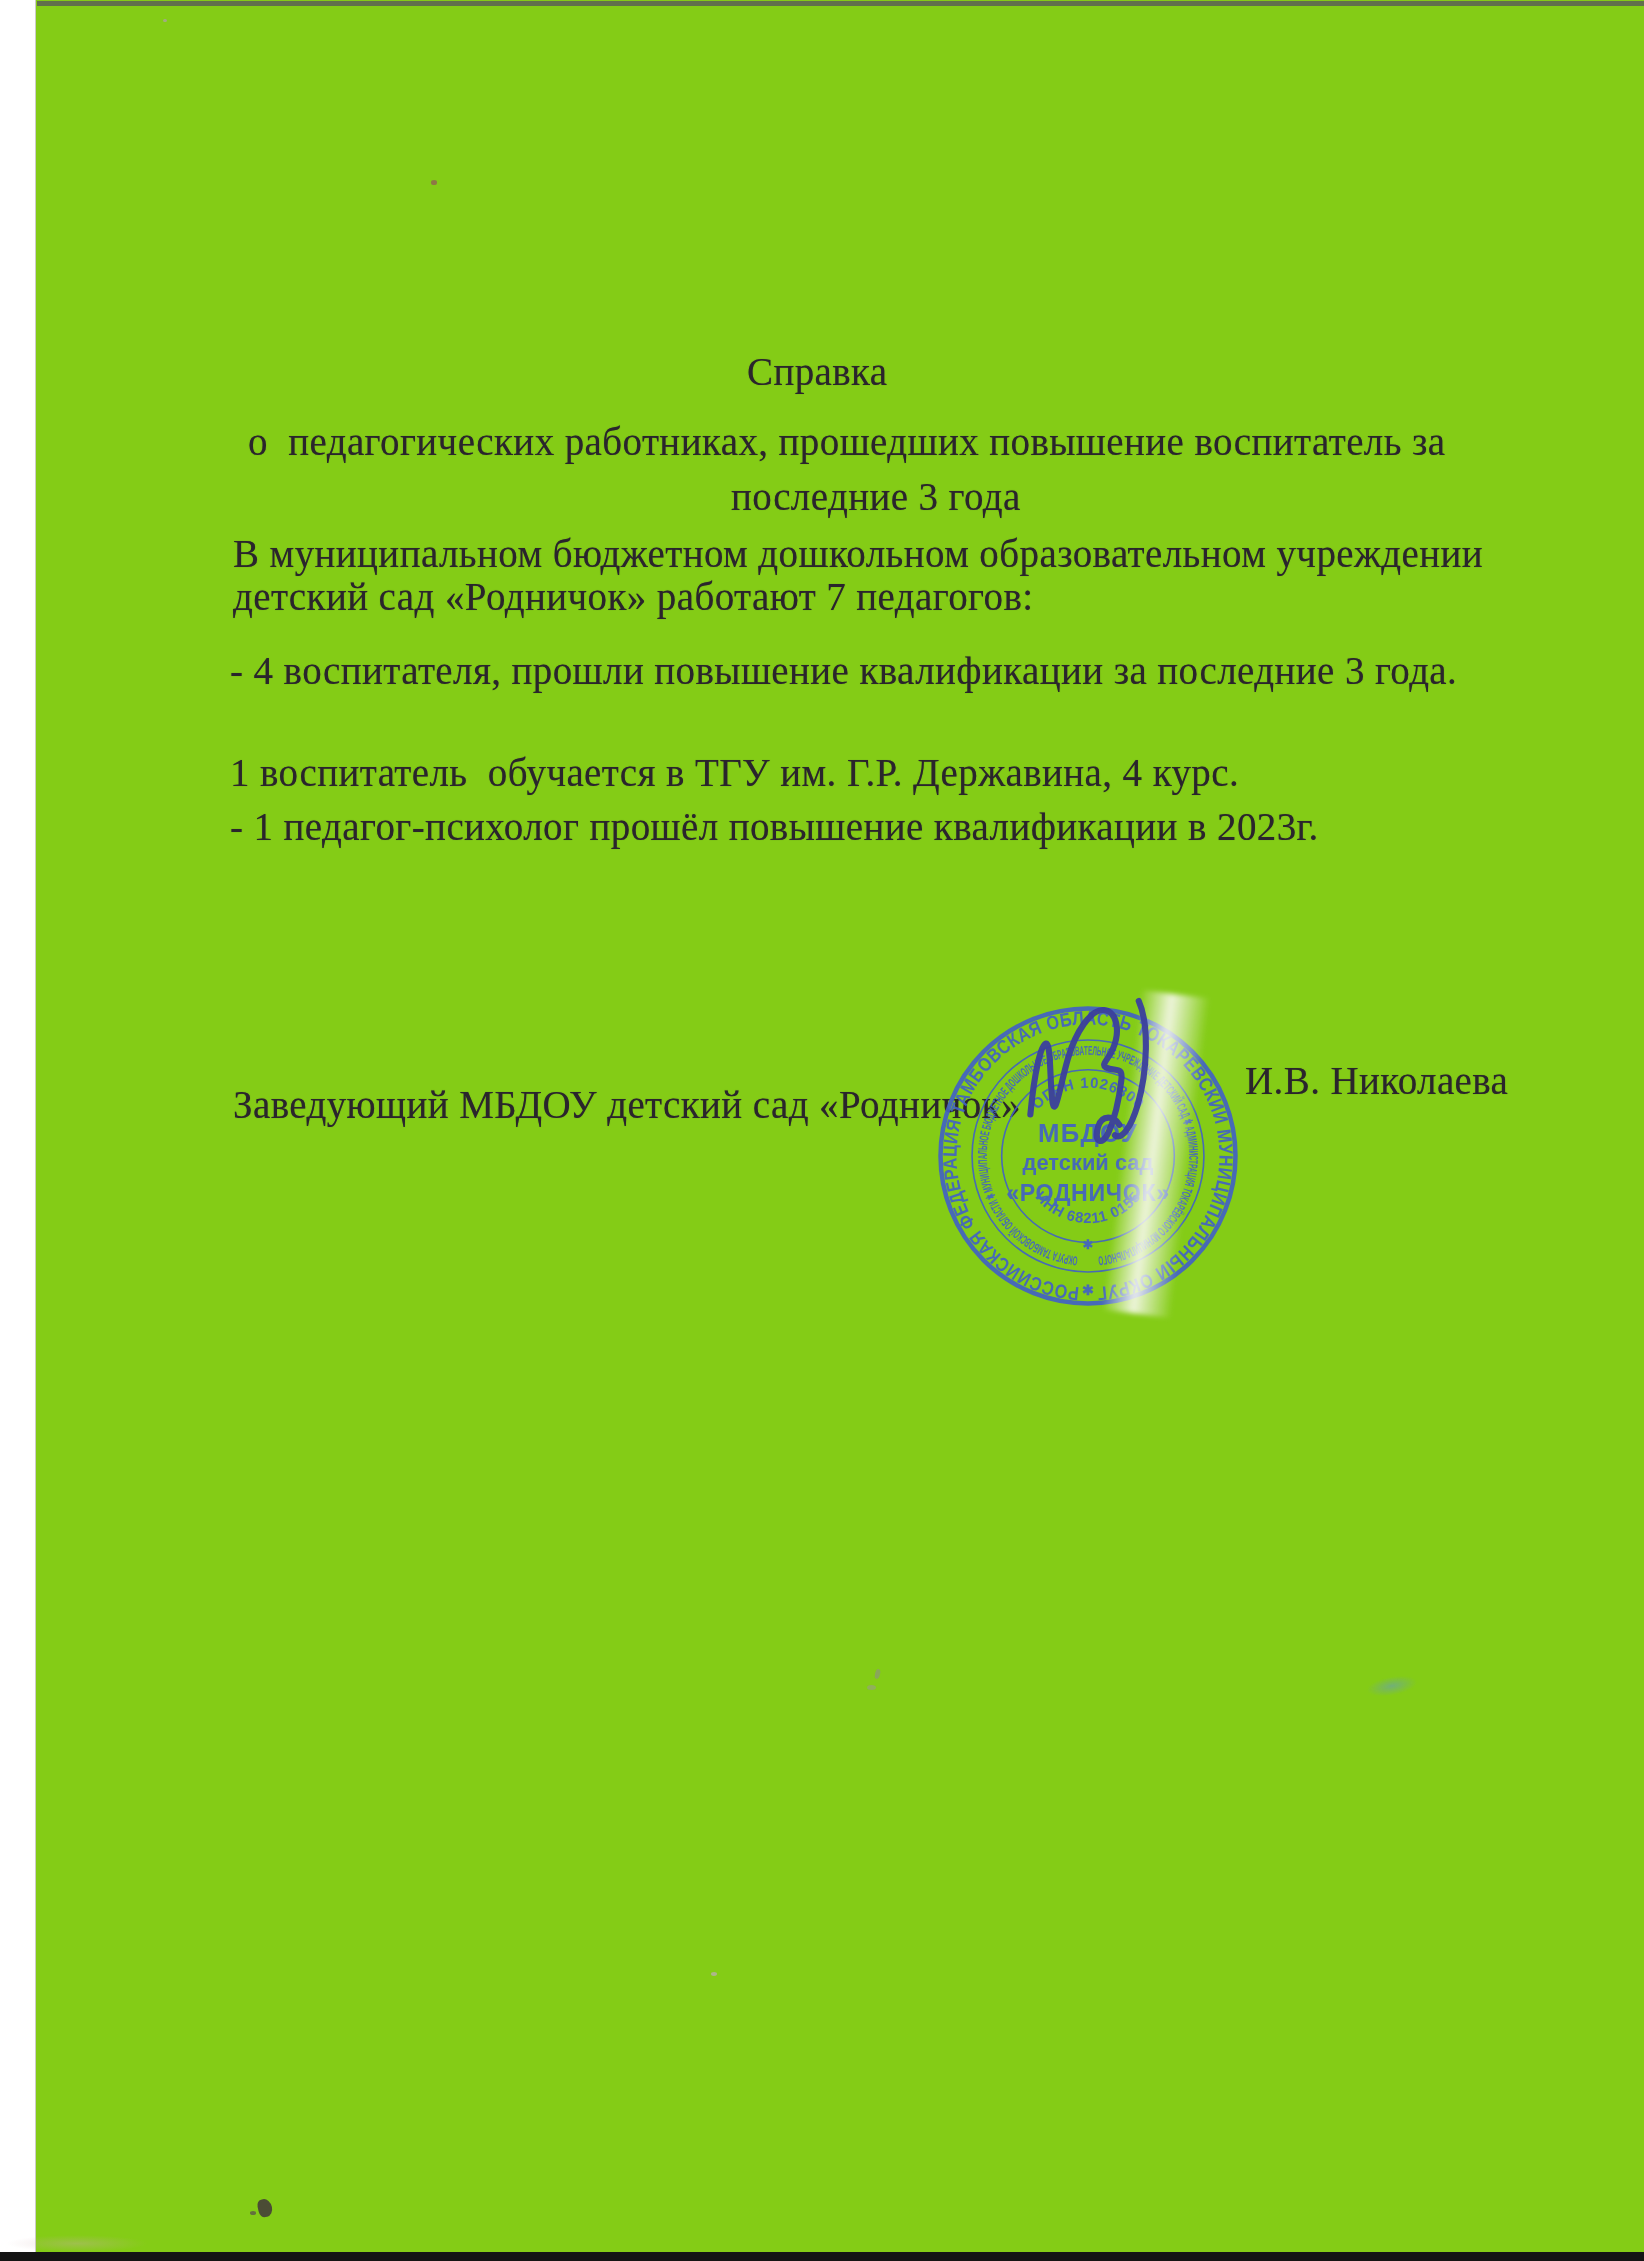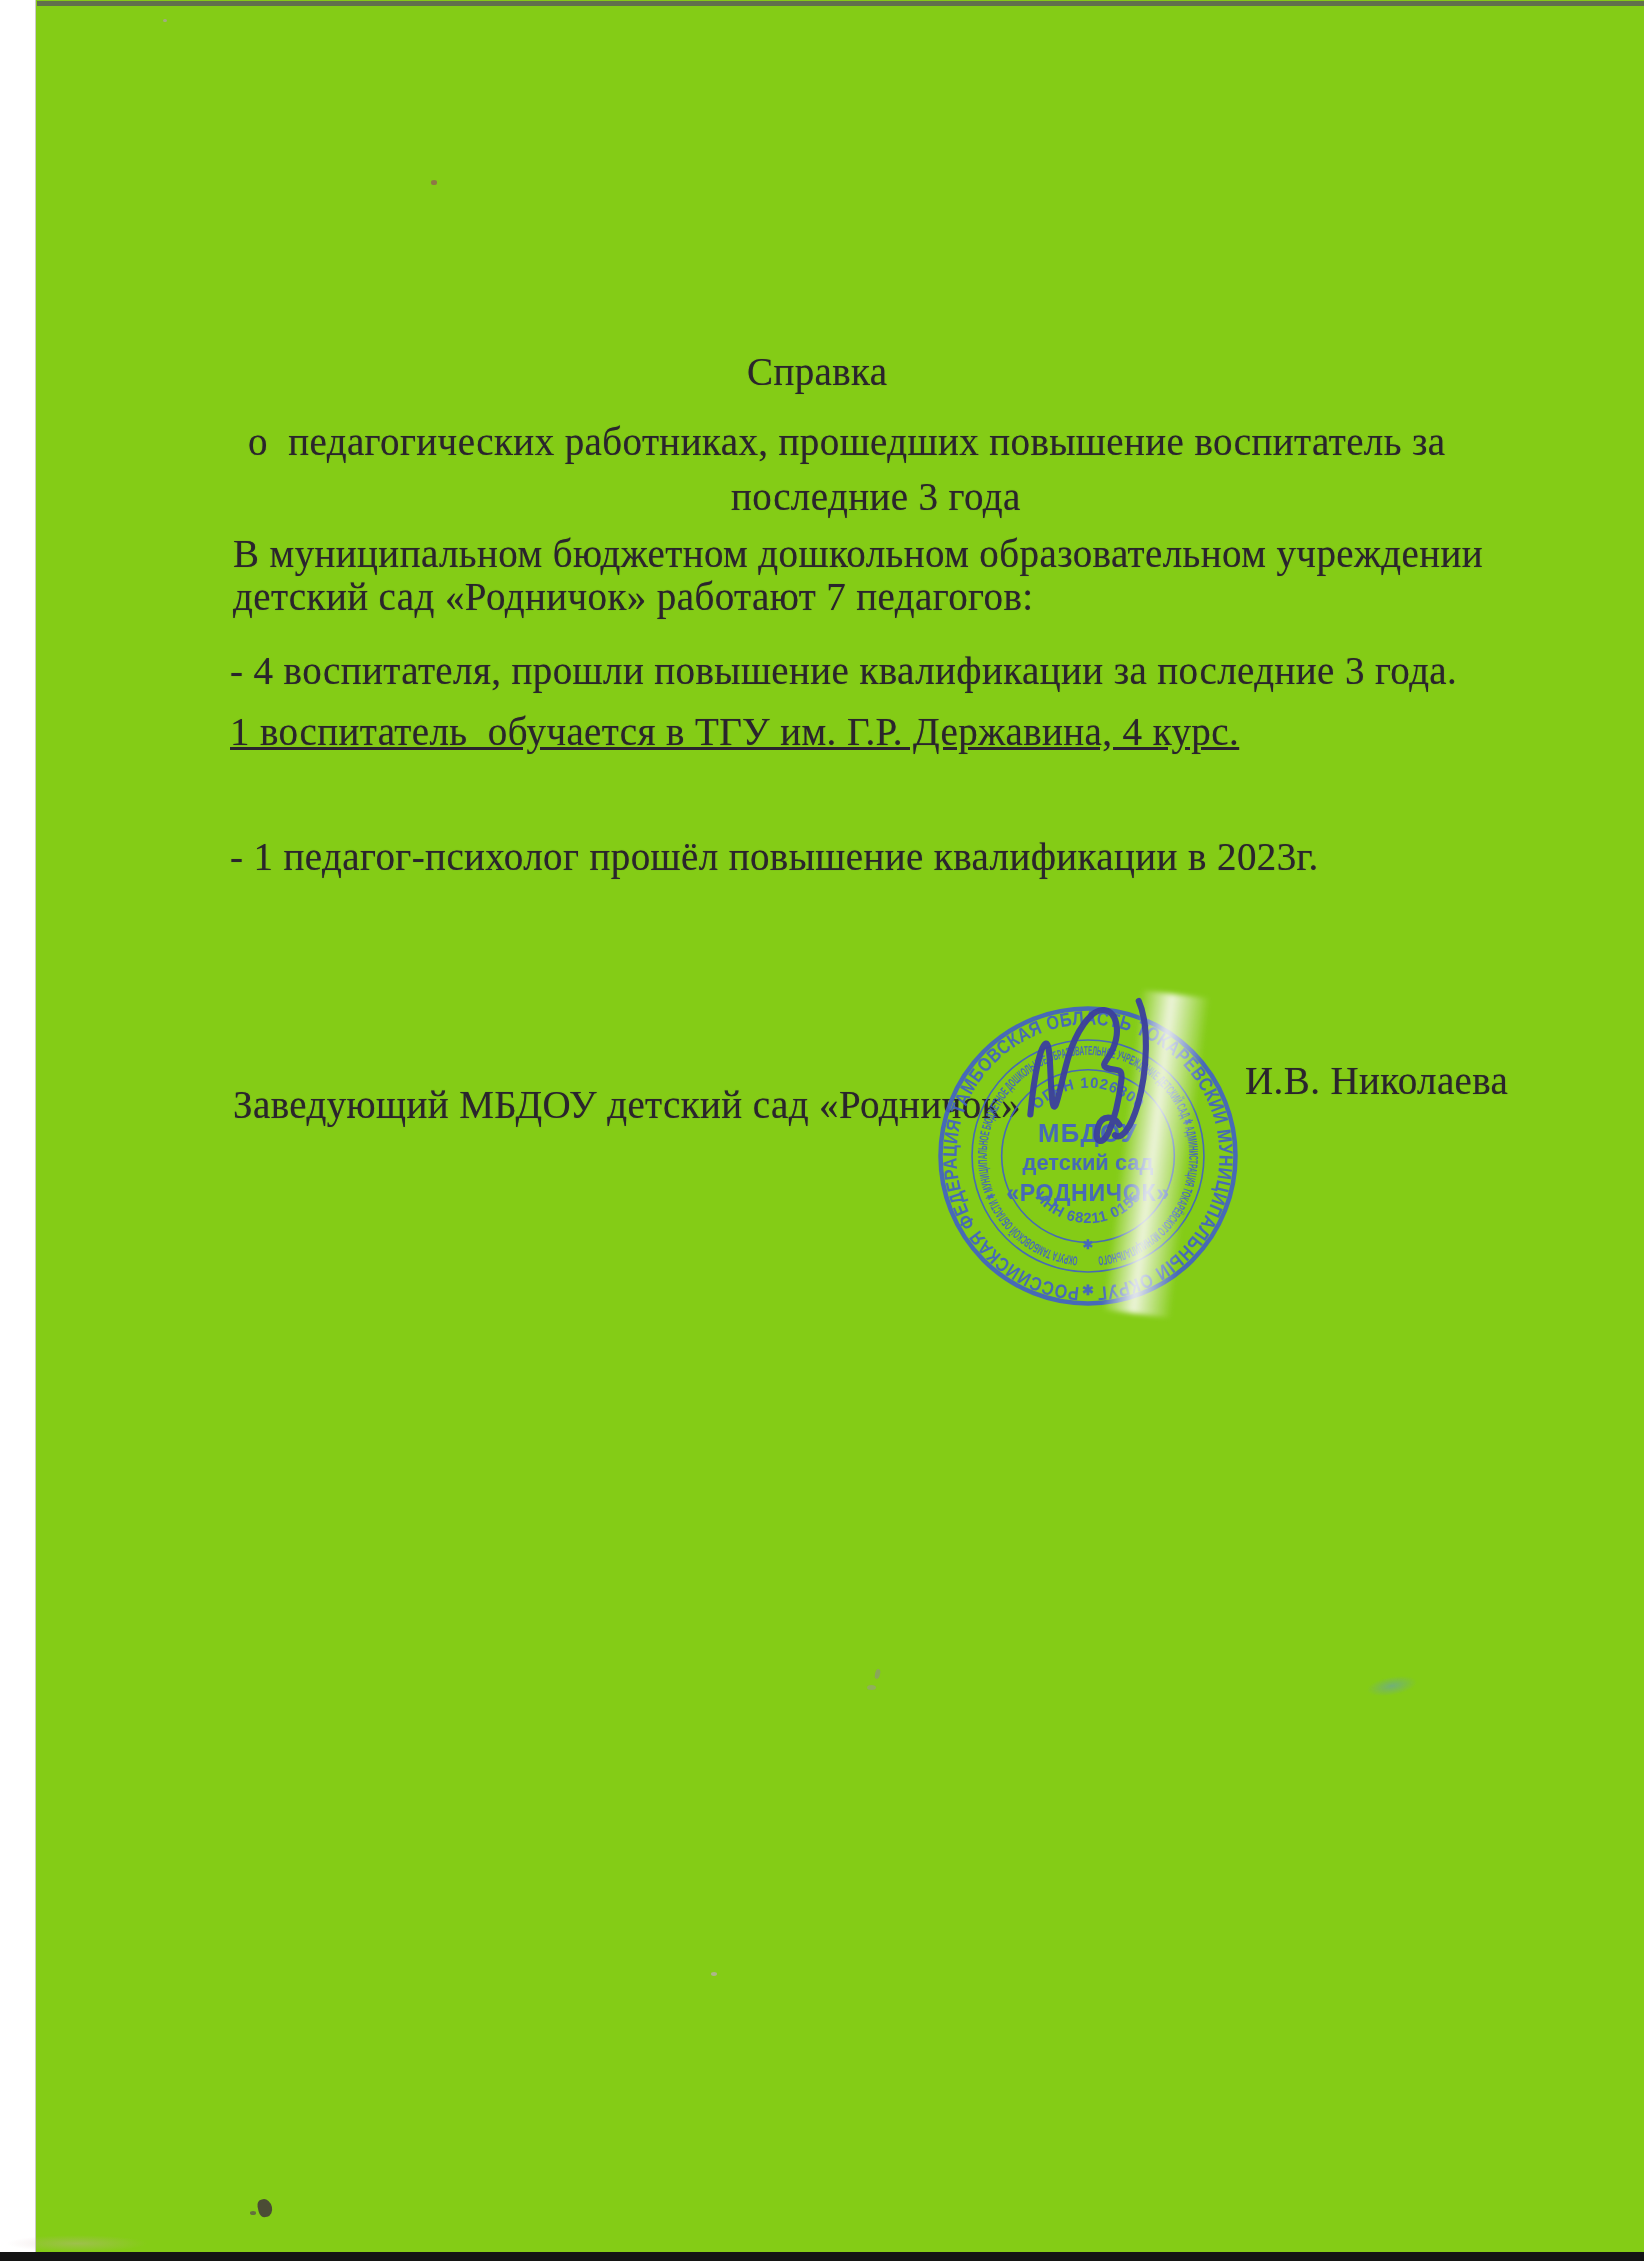--- a/index.html
+++ b/index.html
@@ -64,22 +64,22 @@
   <div class="spk spk-dark2"></div>
 
   <div class="t" style="left:747px;top:350px;">Справка</div>
 
   <div class="t" style="left:248px;top:420px;">о  педагогических работниках, прошедших повышение воспитатель за</div>
   <div class="t" style="left:731px;top:475px;text-align:right;">последние 3 года</div>
 
   <div class="t" style="left:233px;top:532px;width:1254px;">В муниципальном бюджетном дошкольном образовательном учреждении детский сад «Родничок» работают 7 педагогов:</div>
 
   <div class="t" style="left:230px;top:649px;">- 4 воспитателя, прошли повышение квалификации за последние 3 года.</div>
-  <div class="t" style="left:230px;top:710px;text-decoration:underline;">1 воспитатель  обучается в ТГУ им. Г.Р. Державина, 4 курс.</div>
-  <div class="t" style="left:230px;top:835px;">- 1 педагог-психолог прошёл повышение квалификации в 2023г.</div>
+  <div class="t" style="left:230px;top:751px;">1 воспитатель  обучается в ТГУ им. Г.Р. Державина, 4 курс.</div>
+  <div class="t" style="left:230px;top:805px;">- 1 педагог-психолог прошёл повышение квалификации в 2023г.</div>
 
   <div class="t" style="left:233px;top:1059px;margin-top:24px;">Заведующий МБДОУ детский сад «Родничок»</div>
   <div class="t" style="left:1245px;top:1059px;">И.В. Николаева</div>
 
   <svg class="stamp" viewBox="0 0 472 472">
     <defs>
       <path id="ring1" d="M236,440 A204,204 0 0 1 236,32 A204,204 0 0 1 236,440"></path>
       <path id="ring2" d="M236,393 A157,157 0 0 1 236,79 A157,157 0 0 1 236,393"></path>
       <path id="ogrnArc" d="M133.6,208.5 A106,106 0 0 1 338.4,208.5"></path>
       <path id="innArc" d="M138.2,271.6 A104,104 0 0 0 333.8,271.6"></path>

